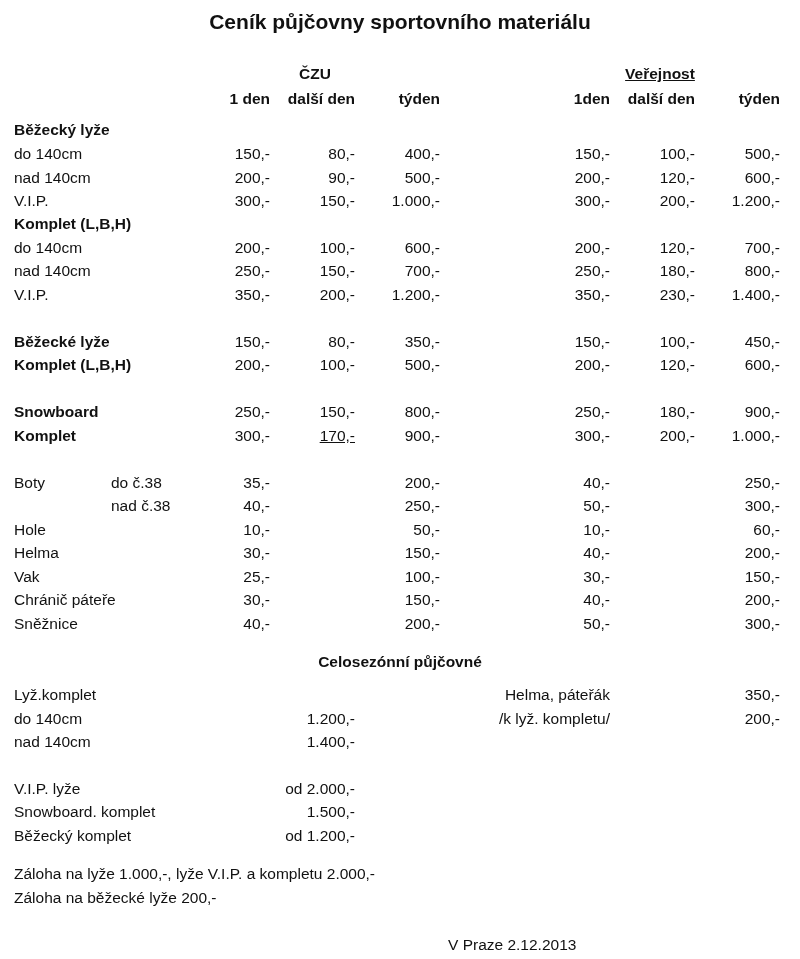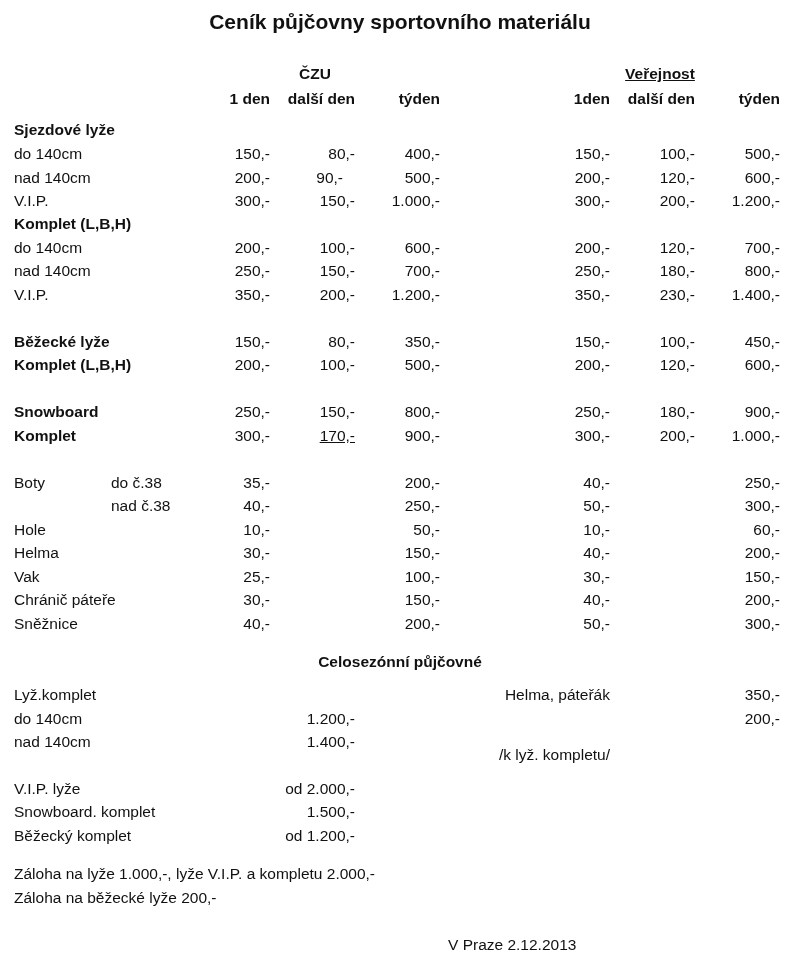--- a/index.html
+++ b/index.html
@@ -25,41 +25,41 @@
 
   <div class="abs b r" style="left:200px;width:70px;top:89px;">1 den</div>
   <div class="abs b r" style="left:270px;width:85px;top:89px;">další den</div>
   <div class="abs b r" style="left:355px;width:85px;top:89px;">týden</div>
   <div class="abs b r" style="left:540px;width:70px;top:89px;">1den</div>
   <div class="abs b r" style="left:610px;width:85px;top:89px;">další den</div>
   <div class="abs b r" style="left:695px;width:85px;top:89px;">týden</div>
 
   <div id="rows">
       <div>
-        <div class="abs b" style="left: 14px; top: 120px;">Sjezdové lyže</div>
+        <div class="abs b" style="left: 14px; top: 120px;">Běžecký lyže</div>
         <div class="abs r" style="left: 200px; width: 70px; top: 120px;"></div>
         <div class="abs r" style="left: 270px; width: 85px; top: 120px;"></div>
         <div class="abs r" style="left: 355px; width: 85px; top: 120px;"></div>
         <div class="abs r" style="left: 540px; width: 70px; top: 120px;"></div>
         <div class="abs r" style="left: 610px; width: 85px; top: 120px;"></div>
         <div class="abs r" style="left: 695px; width: 85px; top: 120px;"></div>
       </div>
       <div>
         <div class="abs" style="left: 14px; top: 144px;">do 140cm</div>
         <div class="abs r" style="left: 200px; width: 70px; top: 144px;">150,-</div>
         <div class="abs r" style="left: 270px; width: 85px; top: 144px;">80,-</div>
         <div class="abs r" style="left: 355px; width: 85px; top: 144px;">400,-</div>
         <div class="abs r" style="left: 540px; width: 70px; top: 144px;">150,-</div>
         <div class="abs r" style="left: 610px; width: 85px; top: 144px;">100,-</div>
         <div class="abs r" style="left: 695px; width: 85px; top: 144px;">500,-</div>
       </div>
       <div>
         <div class="abs" style="left: 14px; top: 168px;">nad 140cm</div>
         <div class="abs r" style="left: 200px; width: 70px; top: 168px;">200,-</div>
-        <div class="abs r" style="left: 258px; width: 85px; top: 168px;">90,-</div>
+        <div class="abs r" style="left: 270px; width: 85px; top: 168px;">90,-</div>
         <div class="abs r" style="left: 355px; width: 85px; top: 168px;">500,-</div>
         <div class="abs r" style="left: 540px; width: 70px; top: 168px;">200,-</div>
         <div class="abs r" style="left: 610px; width: 85px; top: 168px;">120,-</div>
         <div class="abs r" style="left: 695px; width: 85px; top: 168px;">600,-</div>
       </div>
       <div>
         <div class="abs" style="left: 14px; top: 191px;">V.I.P.</div>
         <div class="abs r" style="left: 200px; width: 70px; top: 191px;">300,-</div>
         <div class="abs r" style="left: 270px; width: 85px; top: 191px;">150,-</div>
         <div class="abs r" style="left: 355px; width: 85px; top: 191px;">1.000,-</div>
@@ -217,21 +217,21 @@
       <div class="abs" style="left: 14px; top: 779px;">V.I.P. lyže</div>
       <div class="abs r" style="left: 240px; width: 115px; top: 779px;">od 2.000,-</div>
       <div class="abs" style="left: 14px; top: 802px;">Snowboard. komplet</div>
       <div class="abs r" style="left: 240px; width: 115px; top: 802px;">1.500,-</div>
       <div class="abs" style="left: 14px; top: 826px;">Běžecký komplet</div>
       <div class="abs r" style="left: 240px; width: 115px; top: 826px;">od 1.200,-</div>
     </div>
   <div id="season-right">
       <div class="abs r" style="left: 440px; width: 170px; top: 685px;">Helma, páteřák</div>
       <div class="abs r" style="left: 695px; width: 85px; top: 685px;">350,-</div>
-      <div class="abs r" style="left: 440px; width: 170px; top: 709px; margin-top: 36px;">/k lyž. kompletu/</div>
+      <div class="abs r" style="left: 440px; width: 170px; top: 709px;">/k lyž. kompletu/</div>
       <div class="abs r" style="left: 695px; width: 85px; top: 709px;">200,-</div>
     </div>
 
   <div class="abs" style="left:14px;top:864px;">Záloha na lyže 1.000,-, lyže V.I.P. a kompletu 2.000,-</div>
   <div class="abs" style="left:14px;top:888px;">Záloha na běžecké lyže 200,-</div>
 
   <div class="abs" style="left:448px;top:935px;">V Praze 2.12.2013</div>
 </div>
 
 </body></html>

